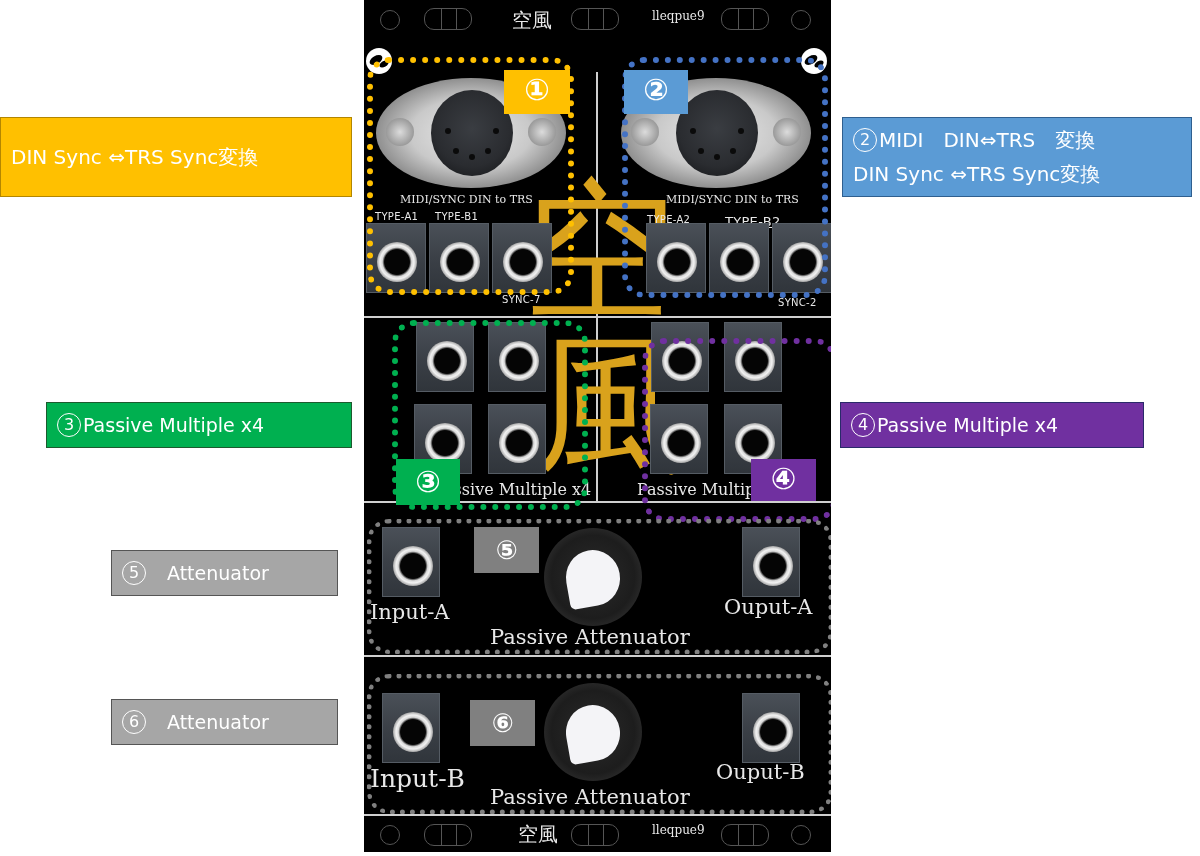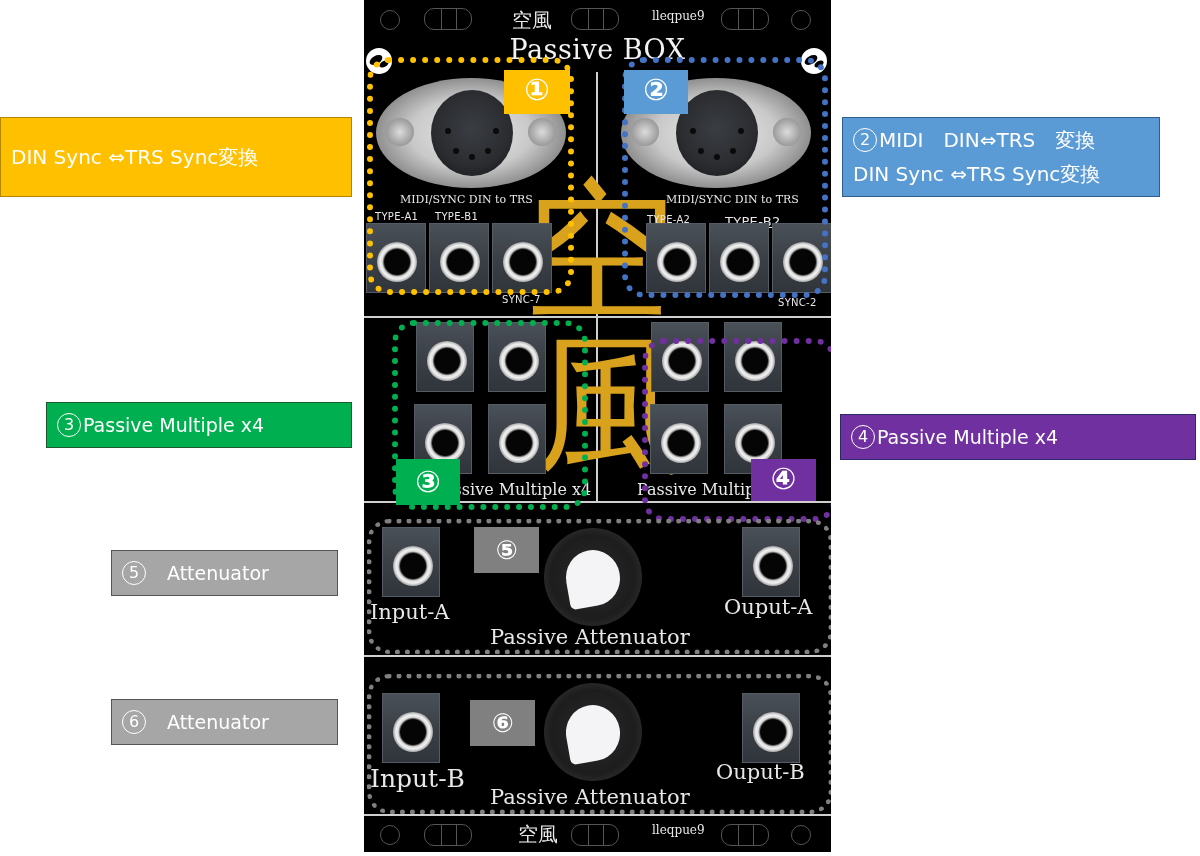--- a/index.html
+++ b/index.html
@@ -59,30 +59,30 @@
   .callout.single .line { font-size: 19px; }
   .callout .num { display: inline-block; width: 24px; height: 24px; border: 1.5px solid #fff; border-radius: 50%; text-align: center; line-height: 22px; font-size: 16px; margin-right: 2px; vertical-align: 2px; }
 </style>
 </head>
 <body>
 
 <div class="callout" style="left:0;top:117px;width:352px;height:80px;background:#ffc000;border:1px solid #b38600;">
   <div class="line">DIN Sync ⇔TRS Sync変換</div>
 </div>
 
-<div class="callout" style="left:842px;top:117px;width:318px;height:80px;background:#5b9bd5;border:1px solid #2f5f8f;">
+<div class="callout" style="left:842px;top:117px;width:350px;height:80px;background:#5b9bd5;border:1px solid #2f5f8f;">
   <div class="line"><span class="num">2</span><span>MIDI　DIN⇔TRS　変換</span></div>
   <div class="line">DIN Sync ⇔TRS Sync変換</div>
 </div>
 
 <div class="callout single" style="left:46px;top:402px;width:306px;height:46px;background:#00b050;border:1px solid #1d5a2e;">
   <div class="line"><span class="num">3</span><span>Passive Multiple x4</span></div>
 </div>
 
-<div class="callout single" style="left:840px;top:414px;width:356px;height:46px;background:#7030a0;border:1px solid #2a2a6a;">
+<div class="callout single" style="left:840px;top:402px;width:304px;height:46px;background:#7030a0;border:1px solid #2a2a6a;">
   <div class="line"><span class="num">4</span><span>Passive Multiple x4</span></div>
 </div>
 
 <div class="callout single" style="left:111px;top:550px;width:227px;height:46px;background:#a6a6a6;border:1px solid #555;">
   <div class="line"><span class="num">5</span><span>　Attenuator</span></div>
 </div>
 
 <div class="callout single" style="left:111px;top:699px;width:227px;height:46px;background:#a6a6a6;border:1px solid #555;">
   <div class="line"><span class="num">6</span><span>　Attenuator</span></div>
 </div>
@@ -92,21 +92,20 @@
   <div class="rail" style="top:0;">
     <div class="hole" style="left:16px;"></div>
     <div class="slot" style="left:60px;"></div>
     <div class="txt kanji" style="left:128px;">空風</div>
     <div class="slot" style="left:207px;"></div>
     <div class="txt brand" style="left:268px;">lleqpue9</div>
     <div class="slot" style="left:357px;"></div>
     <div class="hole" style="left:427px;"></div>
   </div>
 
-  <div class="title">Passive BOX</div>
 
   <div class="swirl" style="left:2px;top:48px;"></div>
   <div class="swirl" style="left:437px;top:48px;"></div>
 
   <div class="vline" style="left:232px;top:72px;height:430px;"></div>
 
   <div class="bigkanji" style="left:160px;top:175px;">空</div>
   <div class="bigkanji" style="left:170px;top:330px;">風</div>
 
   <div class="din" style="left:12px;top:78px;">

